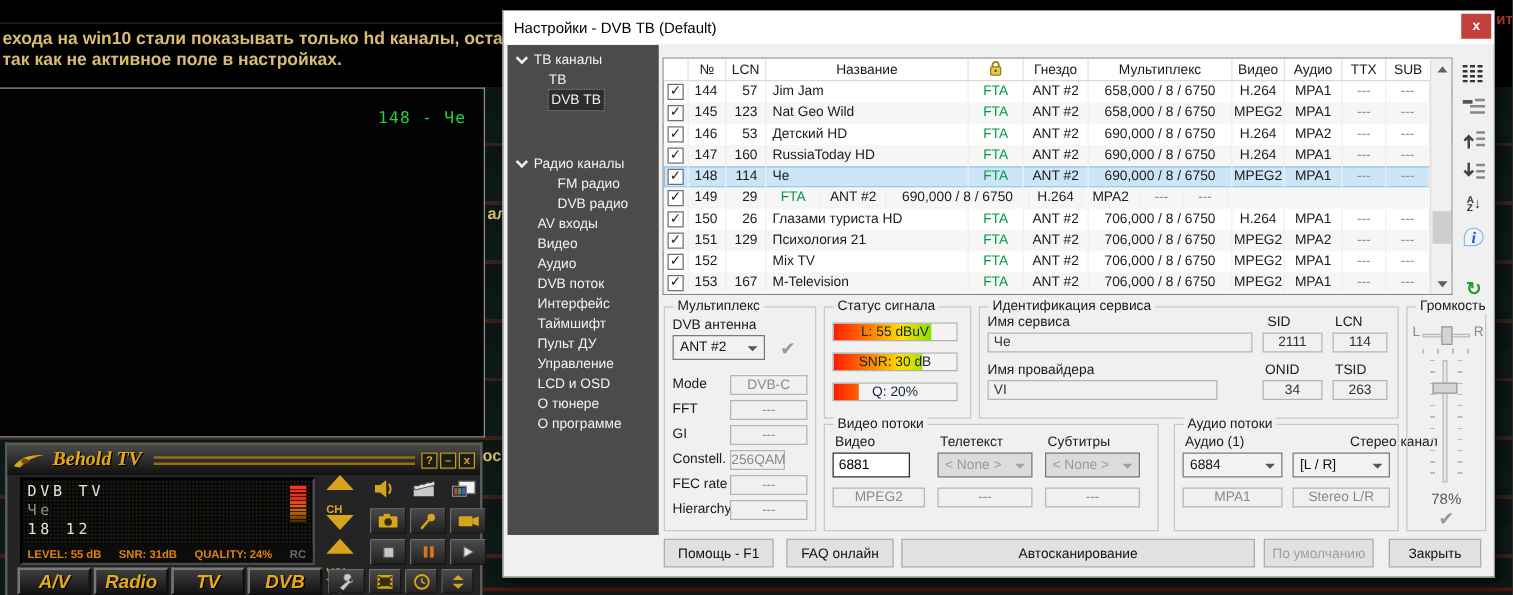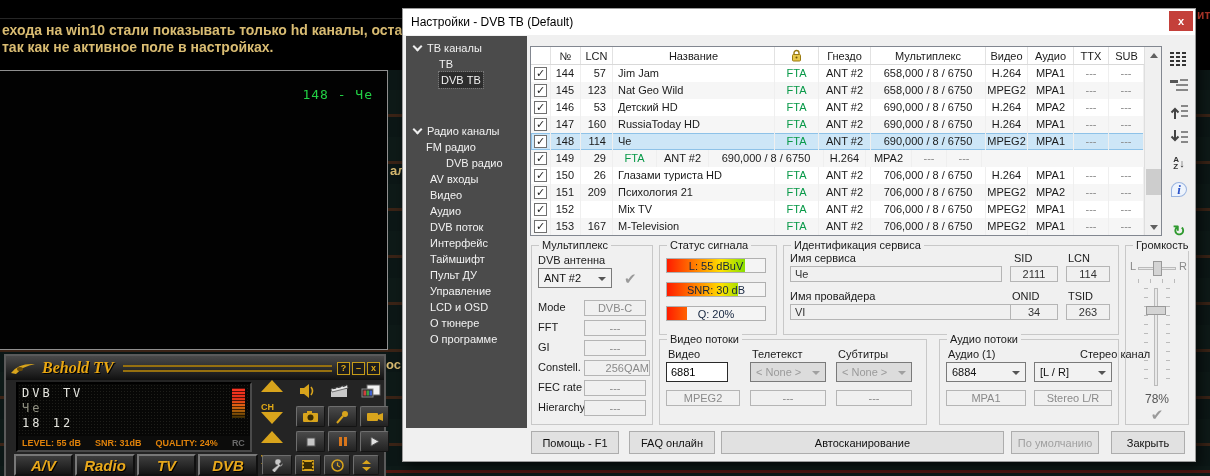--- a/index.html
+++ b/index.html
@@ -325,21 +325,21 @@
         <div class="tree-item" style="padding-left: 33px;">
           <span class="lbl">ТВ</span>
         </div>
         <div class="tree-item tree-sel" style="padding-left: 33px;">
           <span class="lbl">DVB ТВ</span>
         </div>
         <div class="tree-item" style="padding-left: 8px; margin-top: 35px;">
           <span class="chev"></span>
           <span class="lbl">Радио каналы</span>
         </div>
-        <div class="tree-item" style="padding-left: 20px;">
+        <div class="tree-item" style="padding-left: 40px;">
           <span class="lbl">FM радио</span>
         </div>
         <div class="tree-item" style="padding-left: 40px;">
           <span class="lbl">DVB радио</span>
         </div>
         <div class="tree-item" style="padding-left: 24px;">
           <span class="lbl">AV входы</span>
         </div>
         <div class="tree-item" style="padding-left: 24px;">
           <span class="lbl">Видео</span>
@@ -496,21 +496,21 @@
             <div class="cell c-video">H.264</div>
             <div class="cell c-audio">MPA1</div>
             <div class="cell c-ttx">---</div>
             <div class="cell c-sub">---</div>
           </div>
           <div class="trow alt">
             <div class="cell c-cb">
               <div class="cbox">✓</div>
             </div>
             <div class="cell c-num">151</div>
-            <div class="cell c-lcn">209</div>
+            <div class="cell c-lcn">129</div>
             <div class="cell c-name">Психология 21</div>
             <div class="cell c-fta">FTA</div>
             <div class="cell c-socket">ANT #2</div>
             <div class="cell c-mux">706,000 / 8 / 6750</div>
             <div class="cell c-video">MPEG2</div>
             <div class="cell c-audio">MPA2</div>
             <div class="cell c-ttx">---</div>
             <div class="cell c-sub">---</div>
           </div>
           <div class="trow">
@@ -626,21 +626,21 @@
       </div>
       <span class="check-glyph abs" style="left:92px;top:24px;">✔</span>
       <div id="mux-fields">
           <span class="flabel" style="left: 6px; top: 55px;">Mode</span>
           <div class="ro-box" style="left: 52px; top: 54px; width: 62px;">DVB-C</div>
           <span class="flabel" style="left: 6px; top: 75px;">FFT</span>
           <div class="ro-box" style="left: 52px; top: 74px; width: 62px;">---</div>
           <span class="flabel" style="left: 6px; top: 95px;">GI</span>
           <div class="ro-box" style="left: 52px; top: 94px; width: 62px;">---</div>
           <span class="flabel" style="left: 6px; top: 115px;">Constell.</span>
-          <div class="ro-box" style="left: 52px; top: 114px; width: 66px; text-align: right;">256QAM</div>
+          <div class="ro-box" style="left: 52px; top: 114px; width: 44px;">256QAM</div>
           <span class="flabel" style="left: 6px; top: 135px;">FEC rate</span>
           <div class="ro-box" style="left: 52px; top: 134px; width: 62px;">---</div>
           <span class="flabel" style="left: 6px; top: 155px;">Hierarchy</span>
           <div class="ro-box" style="left: 52px; top: 154px; width: 62px;">---</div>
         </div>
     </div>
 
     <div class="group" style="left:256px;top:236px;width:118px;height:90px;">
       <span class="gtitle">Статус сигнала</span>
       <div id="signal-bars" style="position:absolute;left:0;top:12px;width:100%;">
@@ -661,21 +661,21 @@
 
     <div class="group" style="left:380px;top:236px;width:336px;height:90px;">
       <span class="gtitle">Идентификация сервиса</span>
       <span class="flabel" style="left:6px;top:6px;">Имя сервиса</span>
       <div class="ro-box id-box" style="left:6px;top:20px;width:212px;">Че</div>
       <span class="flabel" style="left:230px;top:6px;">SID</span>
       <div class="ro-box" style="left:226px;top:20px;width:48px;color:#333;">2111</div>
       <span class="flabel" style="left:284px;top:6px;">LCN</span>
       <div class="ro-box" style="left:282px;top:20px;width:44px;color:#333;">114</div>
       <span class="flabel" style="left:6px;top:44px;">Имя провайдера</span>
-      <div class="ro-box id-box" style="left:6px;top:58px;width:240px;">VI</div>
+      <div class="ro-box id-box" style="left:6px;top:58px;width:184px;">VI</div>
       <span class="flabel" style="left:228px;top:44px;">ONID</span>
       <div class="ro-box" style="left:226px;top:58px;width:48px;color:#333;">34</div>
       <span class="flabel" style="left:284px;top:44px;">TSID</span>
       <div class="ro-box" style="left:282px;top:58px;width:44px;color:#333;">263</div>
     </div>
 
     <div class="group" style="left:256px;top:330px;width:268px;height:86px;">
       <span class="gtitle">Видео потоки</span>
       <span class="flabel" style="left:8px;top:8px;">Видео</span>
       <input style="position: absolute; left: 6px; top: 22px; width: 62px; height: 20px; border: 1px solid rgb(42, 42, 42); font-size: 11px; padding-left: 4px; font-family: inherit;" value="6881">

